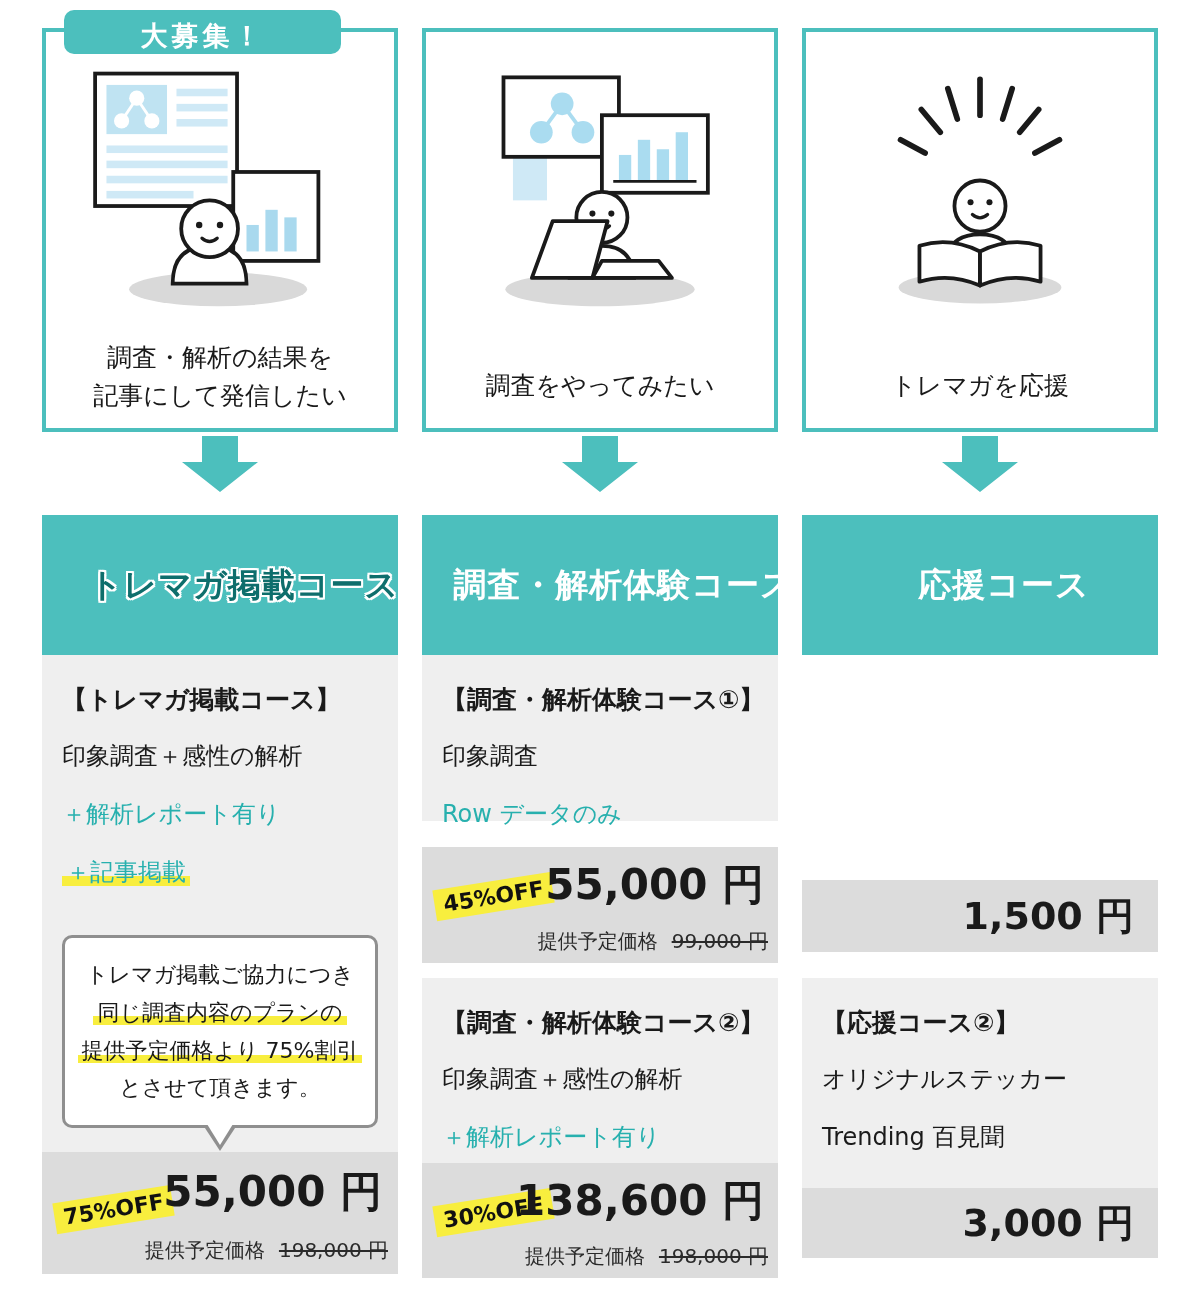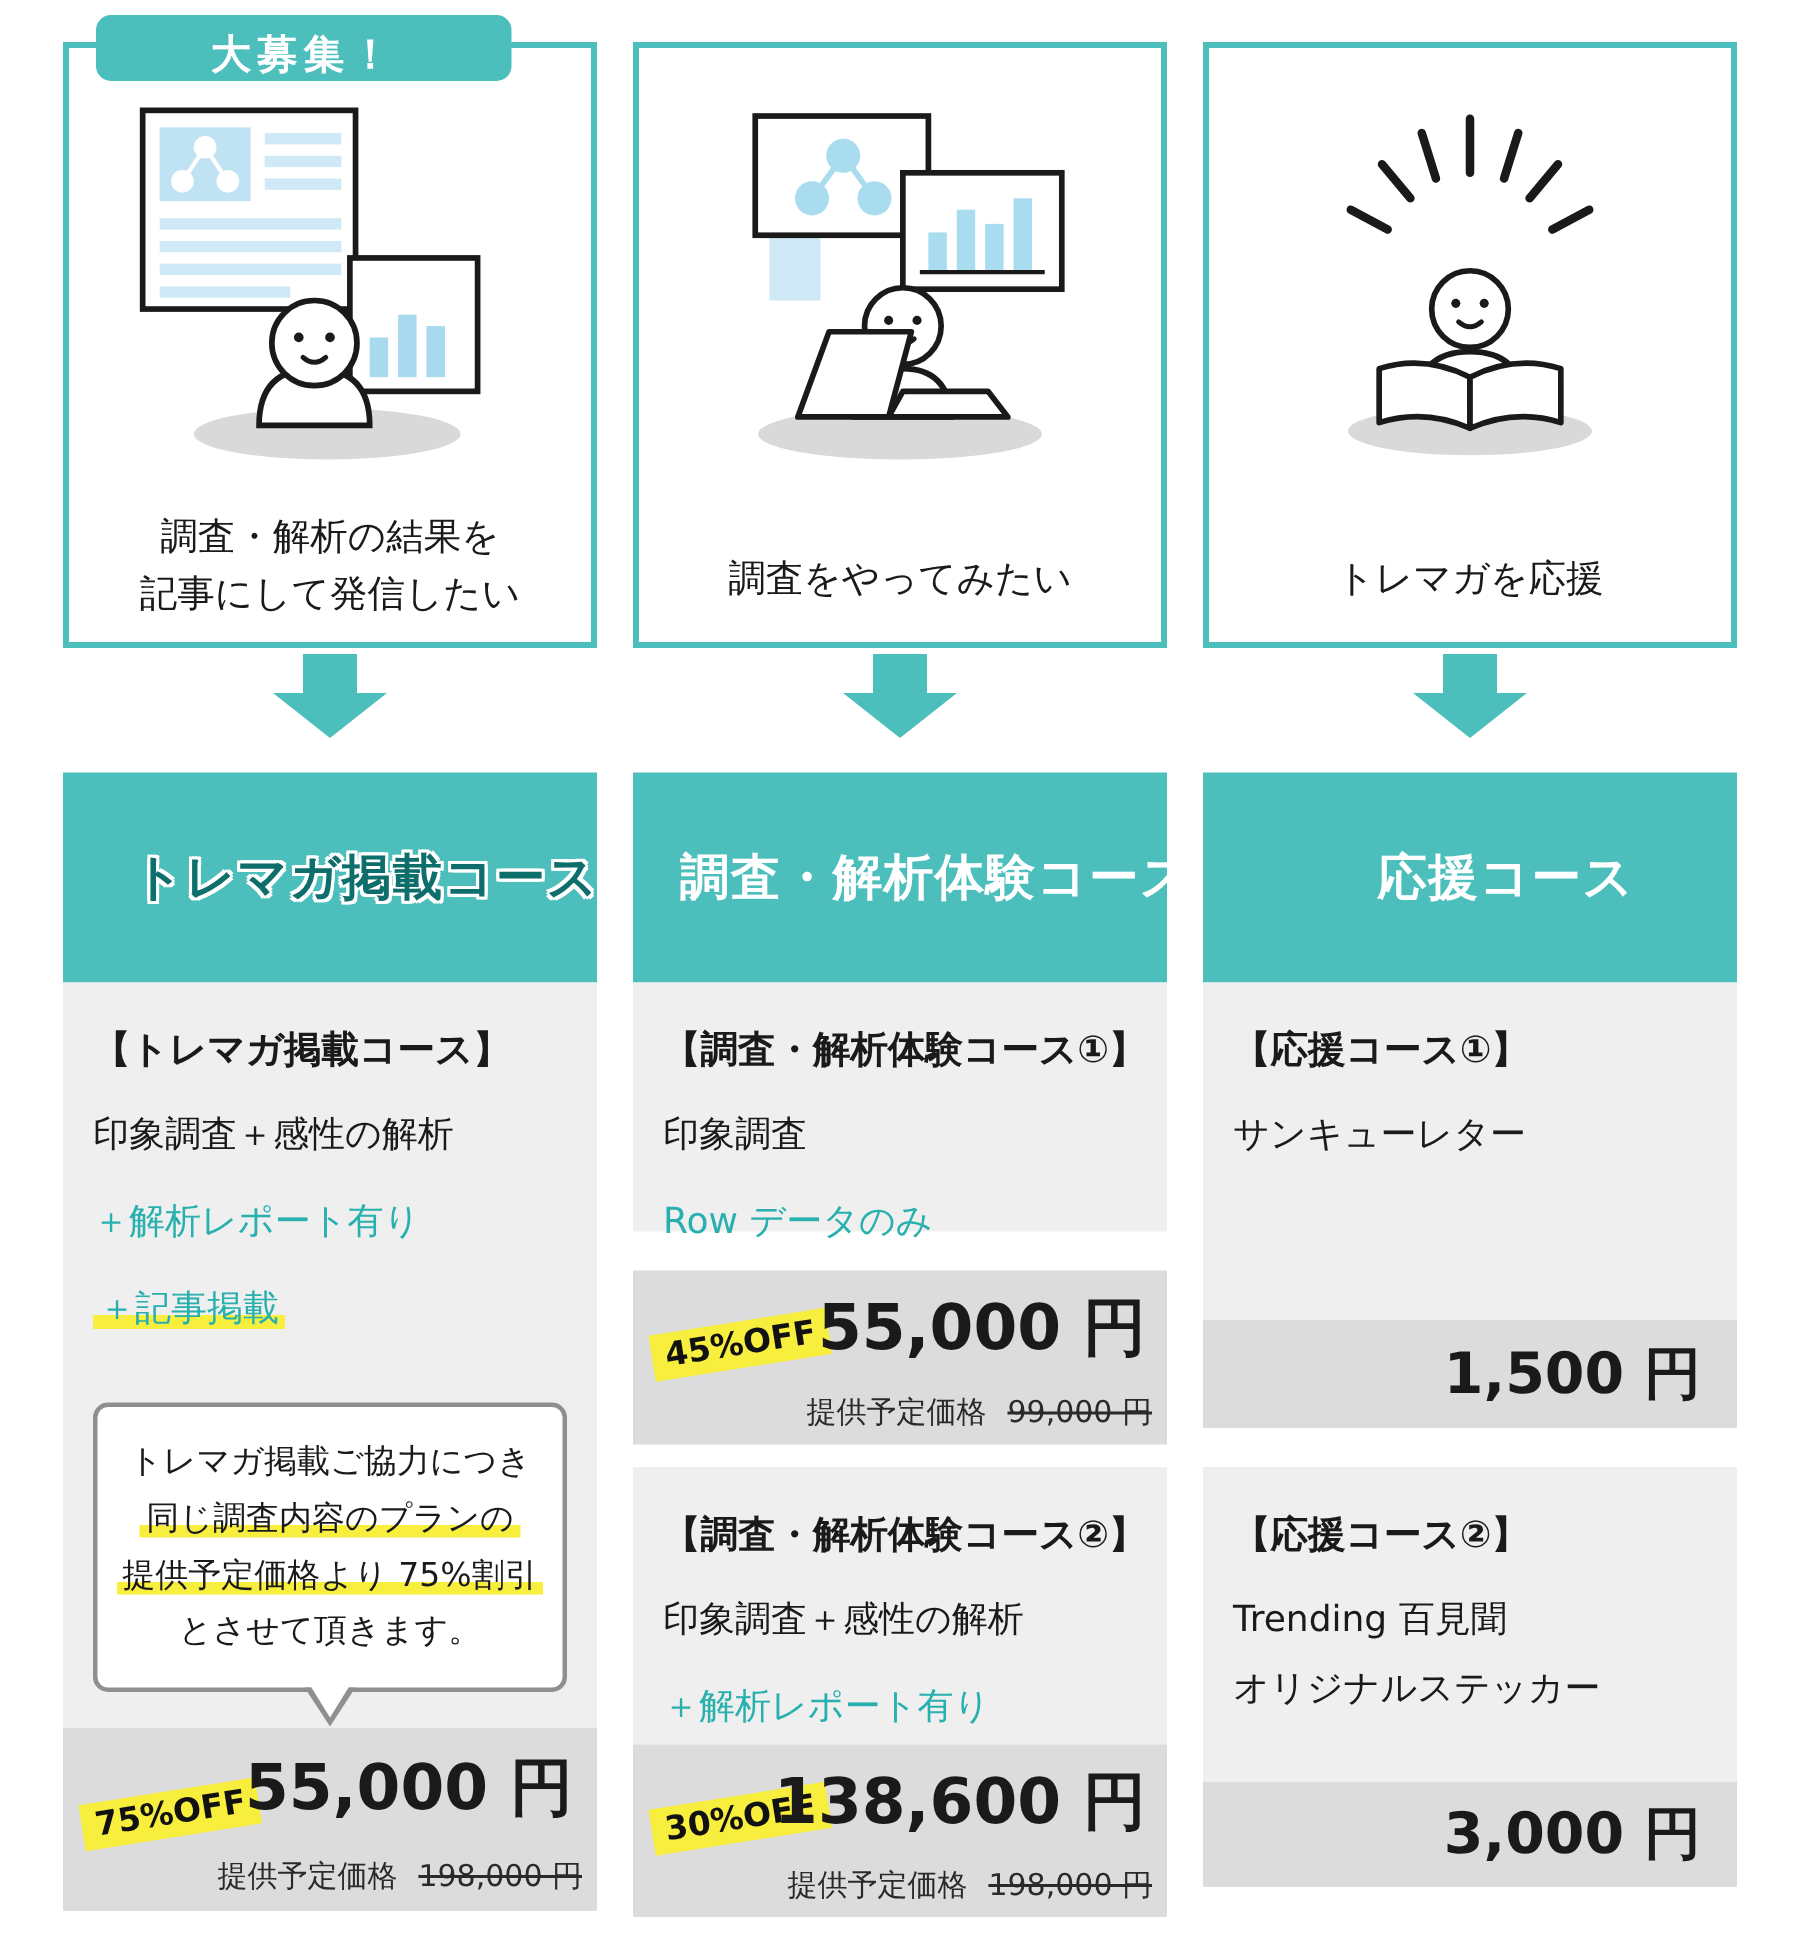--- a/index.html
+++ b/index.html
@@ -249,33 +249,29 @@
         <span>トレマガを応援</span>
       </div>
     </div>
 
     <div class="down-arrow"></div>
 
     <div class="header">
       <span class="htxt">応援コース</span>
     </div>
 
-    <div class="content" style="top:655px;height:225px;">
-      <p class="title">【応援コース①】</p>
-      <p class="line">サンキューレター</p>
-    </div>
 
     <div class="price-band" style="top:880px;height:72px;">
       <span class="simple-price">1,500 円</span>
     </div>
 
     <div class="content" style="top:978px;height:210px;">
       <p class="title">【応援コース②】</p>
+      <p class="line">オリジナルステッカー</p>
       <p class="line" style="margin-bottom:14px;">Trending 百見聞</p>
-      <p class="line">オリジナルステッカー</p>
     </div>
 
     <div class="price-band" style="top:1188px;height:70px;">
       <span class="simple-price">3,000 円</span>
     </div>
   </section>
 
 </div>
 
 </body></html>

